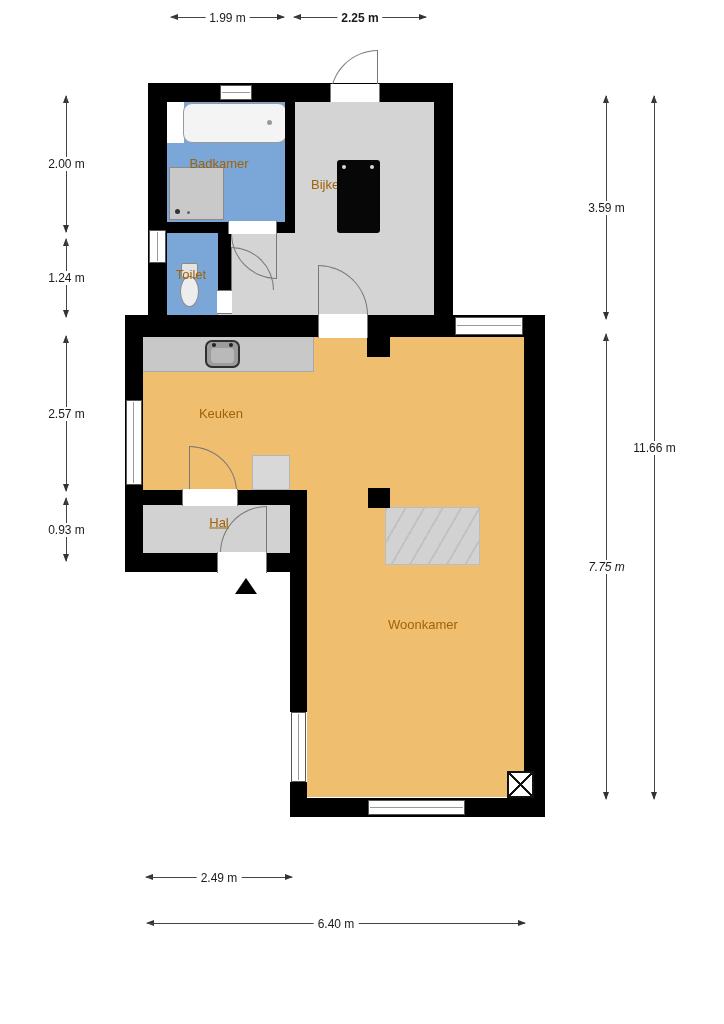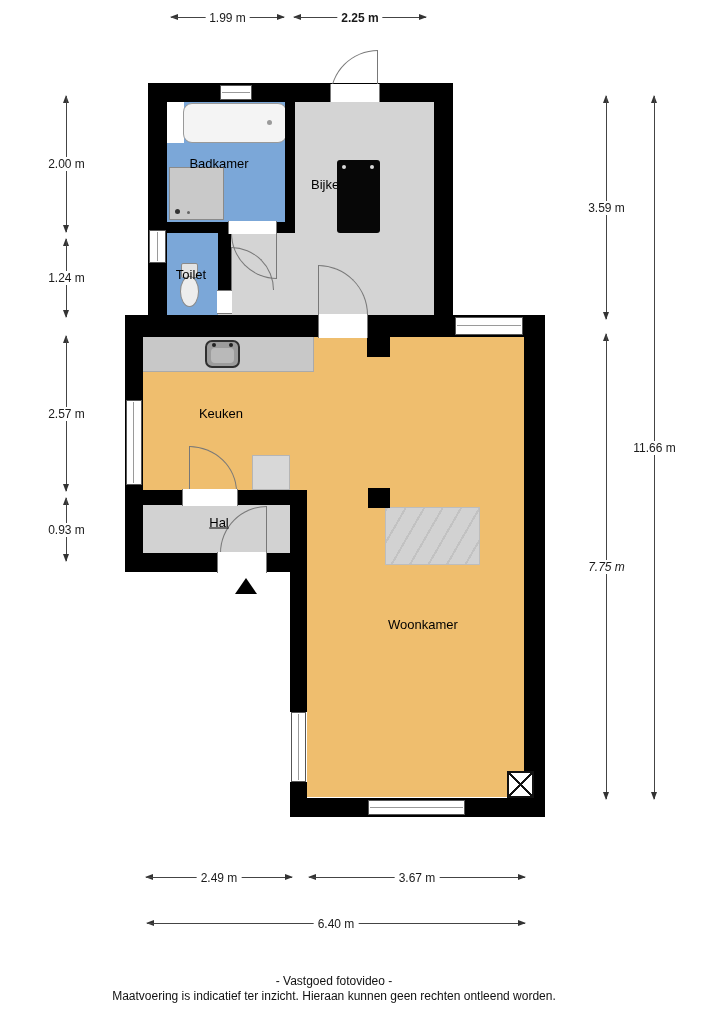--- a/index.html
+++ b/index.html
@@ -18,21 +18,21 @@
   .opening.oh{border-left:1px solid #777;border-right:1px solid #777;}
   .opening.ov{border-top:1px solid #777;border-bottom:1px solid #777;}
 
   .arc{position:absolute;z-index:2;box-sizing:border-box;border:0 solid #787878;}
   .arc.tl{border-top-width:1px;border-left-width:1px;border-top-left-radius:100% 100%;}
   .arc.tr{border-top-width:1px;border-right-width:1px;border-top-right-radius:100% 100%;}
   .arc.bl{border-bottom-width:1px;border-left-width:1px;border-bottom-left-radius:100% 100%;}
   .arc.lfl{border-left-width:1px;}
   .arc.lfr{border-right-width:1px;}
 
-  .room-label{position:absolute;z-index:3;font-size:13px;color:#000000;transform:translate(-50%,-50%);white-space:nowrap;}
+  .room-label{position:absolute;z-index:3;font-size:13px;color:#a16207;transform:translate(-50%,-50%);white-space:nowrap;}
   .room-label.anchor-left{transform:translateY(-50%);}
 
   .dim{position:absolute;z-index:1;color:#1a1a1a;font-size:12px;}
   .dim .line{position:absolute;background:#444;}
   .dim-h{height:15px;}
   .dim-v{width:15px;}
   .dim-h .line{left:1px;right:1px;top:7px;height:1px;}
   .dim-v .line{top:1px;bottom:1px;left:7px;width:1px;}
   .dim-h::before{content:"";position:absolute;left:0;top:4px;border:3.5px solid transparent;border-left:0;border-right:8px solid #333;}
   .dim-h::after{content:"";position:absolute;right:0;top:4px;border:3.5px solid transparent;border-right:0;border-left:8px solid #333;}
@@ -172,27 +172,19 @@
   </div>
   <div class="dim dim-v" style="left:647px;top:95px;height:705px;">
     <span class="line"></span>
       <span class="lbl">11.66 m</span>
   </div>
 
   <div class="dim dim-h" style="left:145px;top:870px;width:148px;">
     <span class="line"></span>
       <span class="lbl">2.49 m</span>
   </div>
-  <div class="dim dim-h" style="left:308px;top:870px;width:218px;">
-    <span class="line"></span>
-      <span class="lbl">3.67 m</span>
-  </div>
   <div class="dim dim-h" style="left:146px;top:916px;width:380px;">
     <span class="line"></span>
       <span class="lbl">6.40 m</span>
   </div>
 
-  <div id="footer">
-    <div>- Vastgoed fotovideo -</div>
-    <div>Maatvoering is indicatief ter inzicht. Hieraan kunnen geen rechten ontleend worden.</div>
-  </div>
 
 </div>
 
 </body></html>

